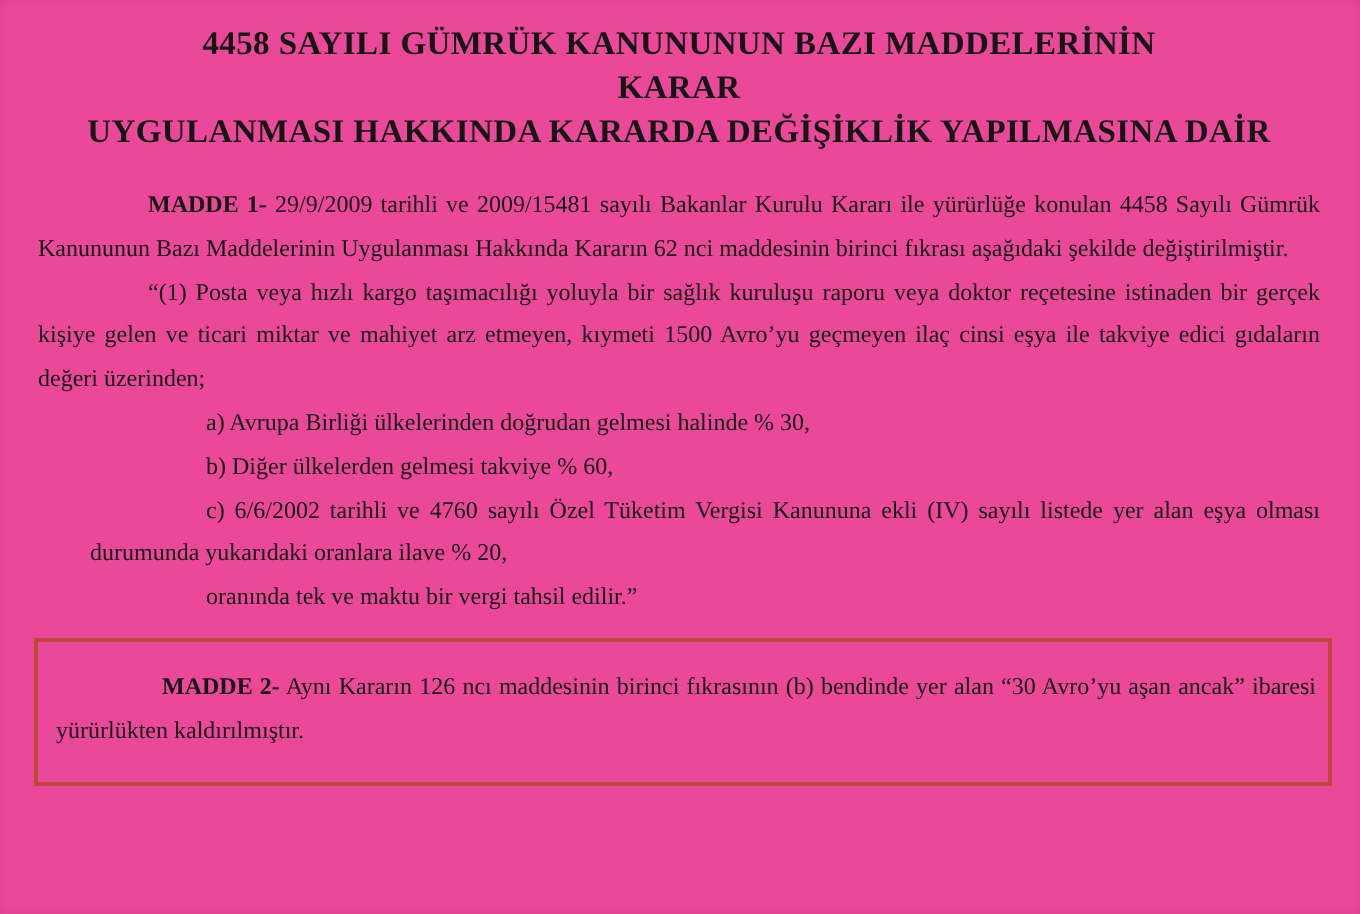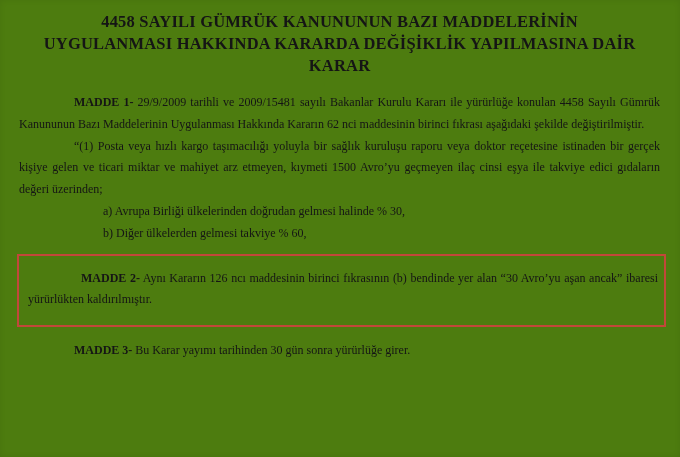--- a/index.html
+++ b/index.html
@@ -4,21 +4,21 @@
 <style>
   html, body {
     margin: 0;
     padding: 0;
     background: #ffffff;
   }
   .page {
     position: relative;
     width: 680px;
     height: 457px;
-    background: #4d7c0f;
+    background: #ec4899;
     overflow: hidden;
     font-family: "Liberation Serif", "DejaVu Serif", serif;
     color: #151515;
     box-shadow: inset 0 0 6px rgba(0,0,0,0.08);
   }
   .content {
     padding: 11px 20px 0 19px;
   }
   .title {
     text-align: center;
@@ -47,34 +47,35 @@
   .madde3 { margin-top: 0; }
 </style>
 </head>
 <body>
 
 <div class="page">
   <div class="content">
 
     <div class="title">
       <div>4458 SAYILI GÜMRÜK KANUNUNUN BAZI MADDELERİNİN</div>
+      <div>KARAR</div>
       <div>UYGULANMASI HAKKINDA KARARDA DEĞİŞİKLİK YAPILMASINA DAİR</div>
-      <div>KARAR</div>
     </div>
 
     <p class="indent"><span class="label">MADDE 1-</span> <span>29/9/2009 tarihli ve 2009/15481 sayılı Bakanlar Kurulu Kararı ile yürürlüğe konulan 4458 Sayılı Gümrük Kanununun Bazı Maddelerinin Uygulanması Hakkında Kararın 62 nci maddesinin birinci fıkrası aşağıdaki şekilde değiştirilmiştir.</span></p>
 
     <p class="indent">“(1) Posta veya hızlı kargo taşımacılığı yoluyla bir sağlık kuruluşu raporu veya doktor reçetesine istinaden bir gerçek kişiye gelen ve ticari miktar ve mahiyet arz etmeyen, kıymeti 1500 Avro’yu geçmeyen ilaç cinsi eşya ile takviye edici gıdaların değeri üzerinden;</p>
 
     <p class="item-indent">a) Avrupa Birliği ülkelerinden doğrudan gelmesi halinde % 30,</p>
 
     <p class="item-indent">b) Diğer ülkelerden gelmesi takviye % 60,</p>
 
+    <p class="item-indent">c) 6/6/2002 tarihli ve 4760 sayılı Özel Tüketim Vergisi Kanununa ekli (IV) sayılı listede yer alan eşya olması durumunda yukarıdaki oranlara ilave % 20,</p>
 
+    <p class="item-indent">oranında tek ve maktu bir vergi tahsil edilir.”</p>
 
     <div class="hl-box" style="border-color: rgb(194, 71, 58);">
       <p><span class="label">MADDE 2-</span> <span>Aynı Kararın 126 ncı maddesinin birinci fıkrasının (b) bendinde yer alan “30 Avro’yu aşan ancak” ibaresi yürürlükten kaldırılmıştır.</span></p>
     </div>
 
-    <p class="indent madde3"><span class="label">MADDE 3-</span> <span>Bu Karar yayımı tarihinden 30 gün sonra yürürlüğe girer.</span></p>
 
   </div>
 </div>
 
 </body></html>

